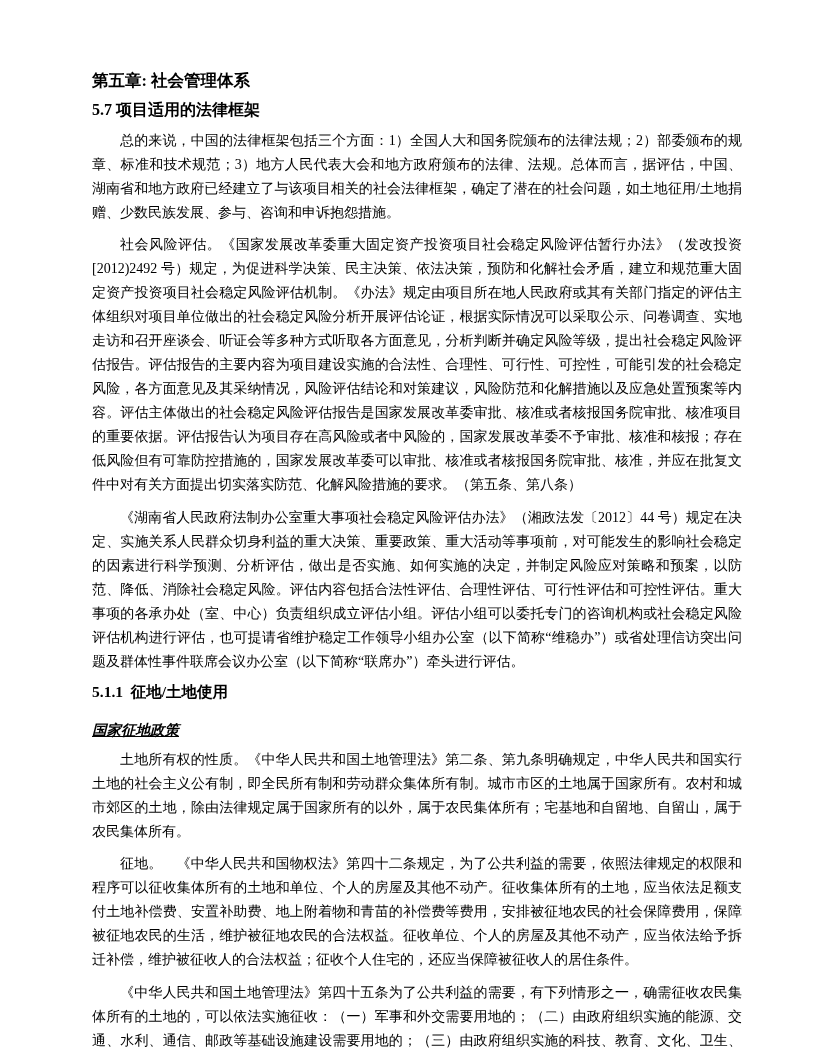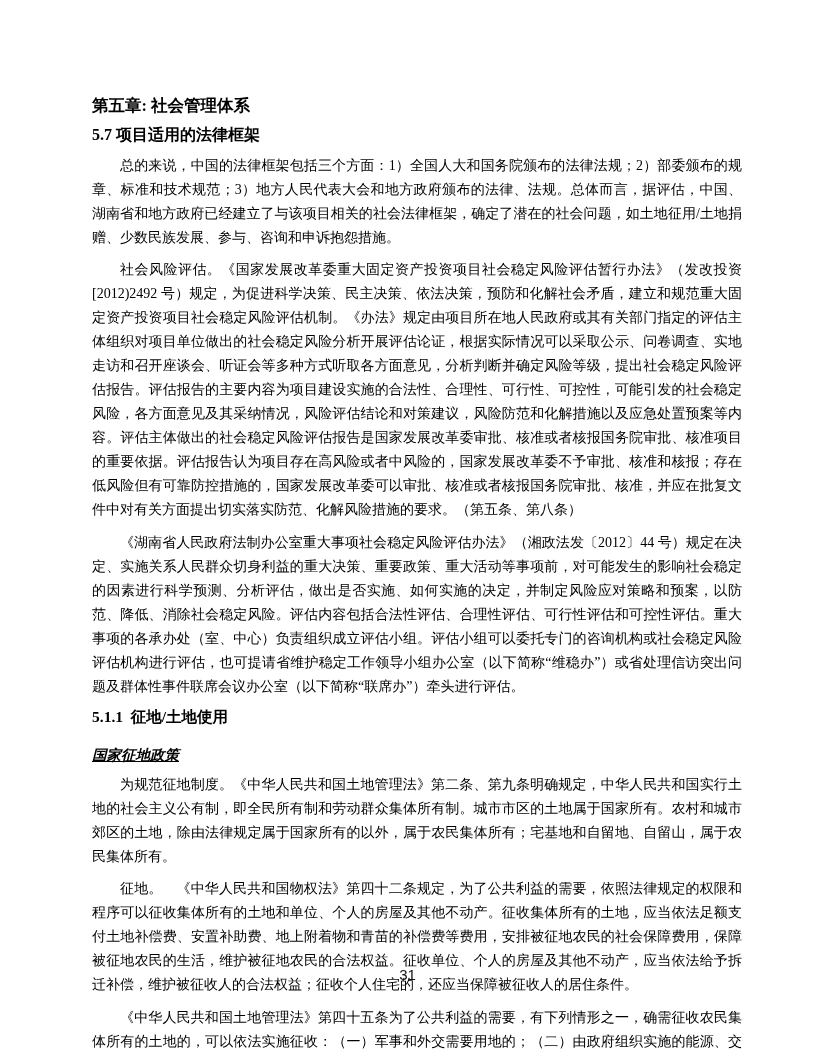--- a/index.html
+++ b/index.html
@@ -7,21 +7,21 @@
     padding: 0;
     background: #ffffff;
   }
   .page {
     position: relative;
     width: 815px;
     height: 1055px;
     box-sizing: border-box;
     background: #ffffff;
     color: #000000;
-    padding: 96px 73px 0 92px;
+    padding: 71px 73px 0 92px;
     font-family: "Liberation Serif", "DejaVu Serif", serif;
     overflow: hidden;
   }
   h1.chapter {
     font-size: 16.5px;
     font-weight: bold;
     margin: 0 0 9px 0;
     line-height: 20px;
     white-space: pre-wrap;
   }
@@ -80,21 +80,20 @@
 
   <p class="body-para"><span class="u">社会风险评估。</span><span>《国家发展改革委重大固定资产投资项目社会稳定风险评估暂行办法》（发改投资[2012)2492 号）规定，为促进科学决策、民主决策、依法决策，预防和化解社会矛盾，建立和规范重大固定资产投资项目社会稳定风险评估机制。《办法》规定由项目所在地人民政府或其有关部门指定的评估主体组织对项目单位做出的社会稳定风险分析开展评估论证，根据实际情况可以采取公示、问卷调查、实地走访和召开座谈会、听证会等多种方式听取各方面意见，分析判断并确定风险等级，提出社会稳定风险评估报告。评估报告的主要内容为项目建设实施的合法性、合理性、可行性、可控性，可能引发的社会稳定风险，各方面意见及其采纳情况，风险评估结论和对策建议，风险防范和化解措施以及应急处置预案等内容。评估主体做出的社会稳定风险评估报告是国家发展改革委审批、核准或者核报国务院审批、核准项目的重要依据。评估报告认为项目存在高风险或者中风险的，国家发展改革委不予审批、核准和核报；存在低风险但有可靠防控措施的，国家发展改革委可以审批、核准或者核报国务院审批、核准，并应在批复文件中对有关方面提出切实落实防范、化解风险措施的要求。（第五条、第八条）</span></p>
 
   <p class="body-para">《湖南省人民政府法制办公室重大事项社会稳定风险评估办法》（湘政法发〔2012〕44 号）规定在决定、实施关系人民群众切身利益的重大决策、重要政策、重大活动等事项前，对可能发生的影响社会稳定的因素进行科学预测、分析评估，做出是否实施、如何实施的决定，并制定风险应对策略和预案，以防范、降低、消除社会稳定风险。评估内容包括合法性评估、合理性评估、可行性评估和可控性评估。重大事项的各承办处（室、中心）负责组织成立评估小组。评估小组可以委托专门的咨询机构或社会稳定风险评估机构进行评估，也可提请省维护稳定工作领导小组办公室（以下简称“维稳办”）或省处理信访突出问题及群体性事件联席会议办公室（以下简称“联席办”）牵头进行评估。</p>
 
   <h3 class="subsection">5.1.1  征地/土地使用</h3>
 
 
   <h4 class="policy">国家征地政策</h4>
 
-  <p class="body-para"><span class="u">为规范征地制度</span><span>。《中华人民共和国土地管理法》第二条、第九条明确规定，中华人民共和国实行土地的社会主义公有制，即全民所有制和劳动群众集体所有制。城市市区的土地属于国家所有。农村和城市郊区的土地，除由法律规定属于国家所有的以外，属于农民集体所有；宅基地和自留地、自留山，属于农民集体所有。</span></p>
+  <p class="body-para"><span class="u">土地所有权的性质</span><span>。《中华人民共和国土地管理法》第二条、第九条明确规定，中华人民共和国实行土地的社会主义公有制，即全民所有制和劳动群众集体所有制。城市市区的土地属于国家所有。农村和城市郊区的土地，除由法律规定属于国家所有的以外，属于农民集体所有；宅基地和自留地、自留山，属于农民集体所有。</span></p>
 
   <p class="body-para"><span class="u">征地。</span><span>　《中华人民共和国物权法》第四十二条规定，为了公共利益的需要，依照法律规定的权限和程序可以征收集体所有的土地和单位、个人的房屋及其他不动产。征收集体所有的土地，应当依法足额支付土地补偿费、安置补助费、地上附着物和青苗的补偿费等费用，安排被征地农民的社会保障费用，保障被征地农民的生活，维护被征地农民的合法权益。征收单位、个人的房屋及其他不动产，应当依法给予拆迁补偿，维护被征收人的合法权益；征收个人住宅的，还应当保障被征收人的居住条件。</span></p>
 
   <p class="body-para">《中华人民共和国土地管理法》第四十五条为了公共利益的需要，有下列情形之一，确需征收农民集体所有的土地的，可以依法实施征收：（一）军事和外交需要用地的；（二）由政府组织实施的能源、交通、水利、通信、邮政等基础设施建设需要用地的；（三）由政府组织实施的科技、教育、文化、卫生、体育、生态环境和资源保护、防灾减灾、文物保护、社区综合服务、社会福利、市政公用、优抚安置、英烈保护等公共事业需要用地的；（四）由政府组织实施的扶贫搬迁、保障性安居工程建设需要用地的；（五）在土地利用总体规划确定的城镇建设用地范围内，经省级以上人民政府批准由县级以上地方人民政府组织实施的成片开发建设需要用地的；（六）法律规定为公共利益需要可以征收农民集体所有的土地的其他情形。前</p>
 
-  <div class="footer-pagenum">31</div>
 
 </div>
 
 </body></html>

